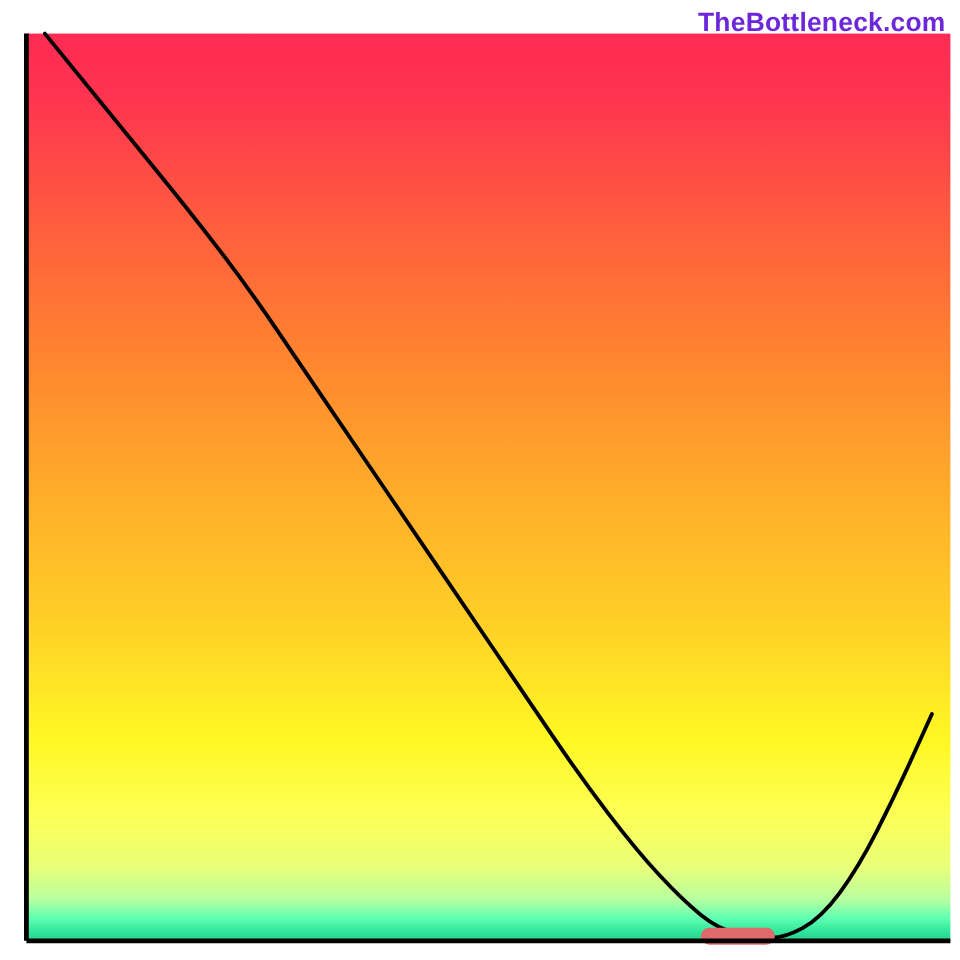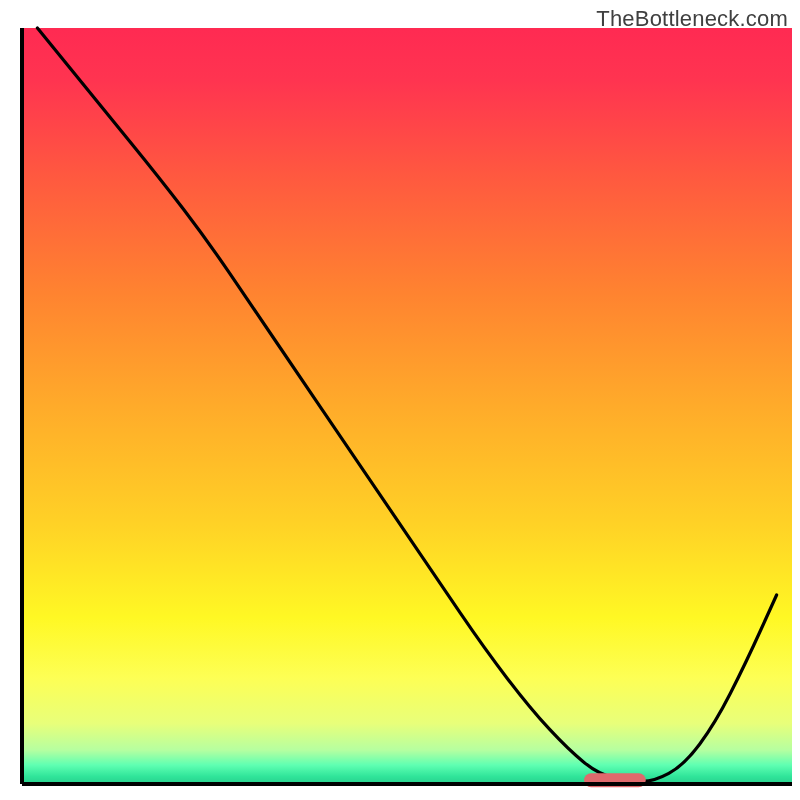--- a/index.html
+++ b/index.html
@@ -8,23 +8,23 @@
     width: 800px;
     height: 800px;
     position: relative;
     font-family: Arial, Helvetica, sans-serif;
     background: #ffffff;
   }
   .watermark {
     position: absolute;
     top: 6px;
     right: 12px;
-    color: #404040;
+    color: #6d28d9;
     font-size: 22px;
-    font-weight: 400;
+    font-weight: 700;
     letter-spacing: 0.2px;
   }
   svg.chart {
     display: block;
     width: 800px;
     height: 800px;
   }
 </style>
 </head>
 <body>

